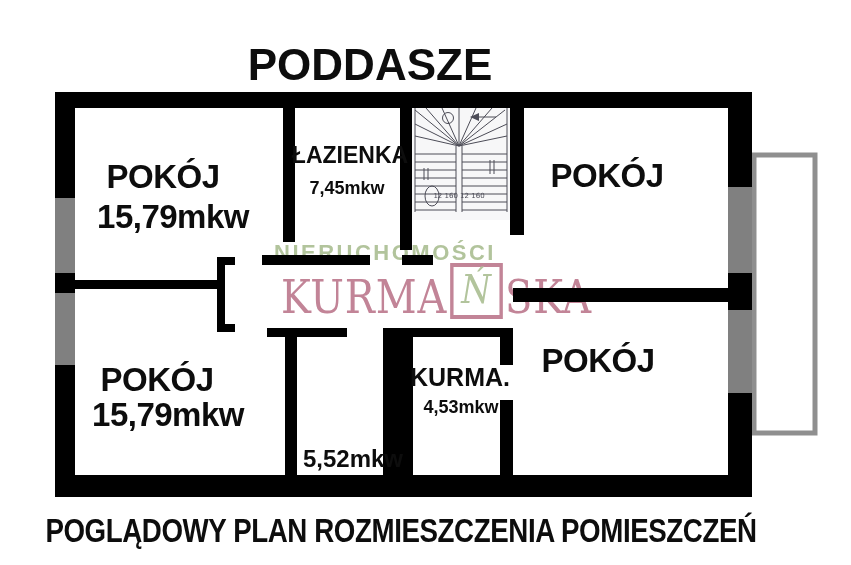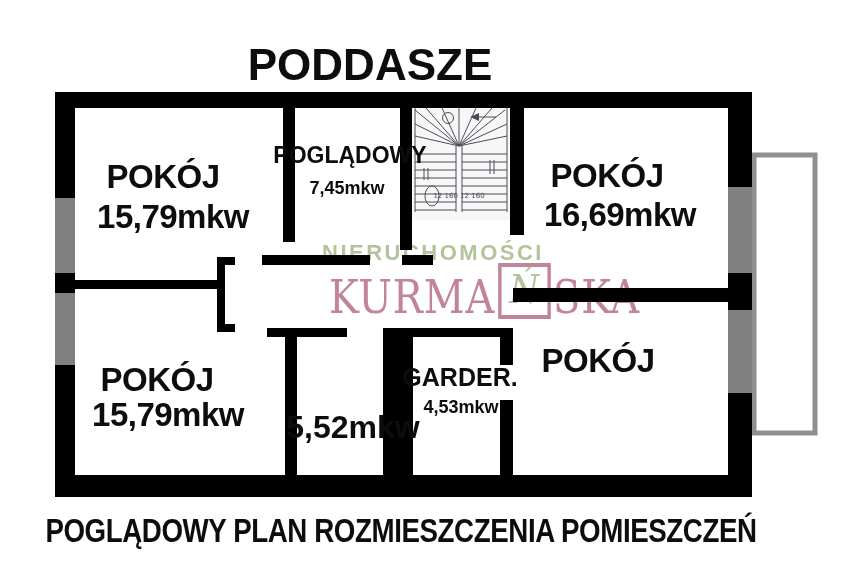--- a/index.html
+++ b/index.html
@@ -1,40 +1,40 @@
 <!DOCTYPE html>
 <html style="--wall: #000000; --window-gray: #808080; --balcony-gray: #8f8f8f; --brand-green: #b2c49c; --brand-pink: #c28497; --stairs-line: #4c4c57;"><head>
 <meta charset="utf-8">
 <style>
   html,body{margin:0;padding:0;background:#fff;}
   #stage{
     position:relative;width:851px;height:565px;background:#ffffff;overflow:hidden;
     font-family:"Liberation Sans",sans-serif;
   }
   
-  .wm-layer{position:absolute;inset:0;z-index:1;margin-left:48px;}
+  .wm-layer{position:absolute;inset:0;z-index:1;}
   #plan-svg{position:absolute;left:0;top:0;z-index:2;}
   .label-layer{position:absolute;inset:0;z-index:3;}
   
   .wall{fill:var(--wall,#000);}
   .win{fill:var(--window-gray,#808080);}
   .balcony{fill:#ffffff;stroke:var(--balcony-gray,#8f8f8f);stroke-width:5;}
   .stairs-bg{fill:#f7f7f8;}
   .st{stroke:var(--stairs-line,#4c4c57);stroke-width:1;fill:none;}
   .st-fill{fill:var(--stairs-line,#4c4c57);stroke:none;}
   .st-txt{fill:var(--stairs-line,#4c4c57);font-family:"DejaVu Sans",sans-serif;font-size:7px;}
   
   .lbl{
     position:absolute;transform:translate(-50%,-50%);
     color:#0d0d0d;font-weight:bold;white-space:nowrap;line-height:1;
   }
   .t33{font-size:33px;letter-spacing:-0.5px;}
   .t26{font-size:18px;}
   .t25{font-size:25px;}
-  .t27{font-size:32px;}
+  .t27{font-size:24px;margin-top:32px;}
   .t23{font-size:23px;}
   .title{font-size:44px;letter-spacing:0;}
   .caption{font-size:33px;transform:translate(-50%,-50%) scaleX(0.84);letter-spacing:-0.5px;}
   
   .wm-line1{
     position:absolute;left:385px;top:253px;transform:translate(-50%,-50%);
     font-weight:bold;font-size:22px;letter-spacing:2.5px;color:var(--brand-green,#b2c49c);
     white-space:nowrap;
   }
   .wm-brand{
@@ -125,31 +125,30 @@
     </g>
   </svg>
 
   <div class="label-layer">
 
     <div class="lbl title" style="left:370px;top:65px;">PODDASZE</div>
 
     <div class="lbl t33" style="left:163px;top:176px;">POKÓJ</div>
     <div class="lbl t33" style="left:173px;top:216px;">15,79mkw</div>
 
-    <div class="lbl t23" style="left:350px;top:155px;">POGLĄDOWY</div>
+    <div class="lbl t23" style="left:350px;top:155px;">ŁAZIENKA</div>
     <div class="lbl t26" style="left:347px;top:188px;">7,45mkw</div>
 
     <div class="lbl t33" style="left:607px;top:175px;">POKÓJ</div>
-    <div class="lbl t33" style="left:620px;top:214px;">16,69mkw</div>
 
     <div class="lbl t33" style="left:157px;top:379px;">POKÓJ</div>
     <div class="lbl t33" style="left:168px;top:414px;">15,79mkw</div>
 
     <div class="lbl t27" style="left:353px;top:427px;">5,52mkw</div>
 
-    <div class="lbl t25" style="left:460px;top:377px;">GARDER.</div>
+    <div class="lbl t25" style="left:460px;top:377px;">KURMA.</div>
     <div class="lbl t26" style="left:461px;top:407px;text-align:right;">4,53mkw</div>
 
     <div class="lbl t33" style="left:598px;top:360px;">POKÓJ</div>
 
     <div class="lbl caption" style="left:401px;top:530px;">POGLĄDOWY PLAN ROZMIESZCZENIA POMIESZCZEŃ</div>
   </div>
 </div>
 
 </body></html>

